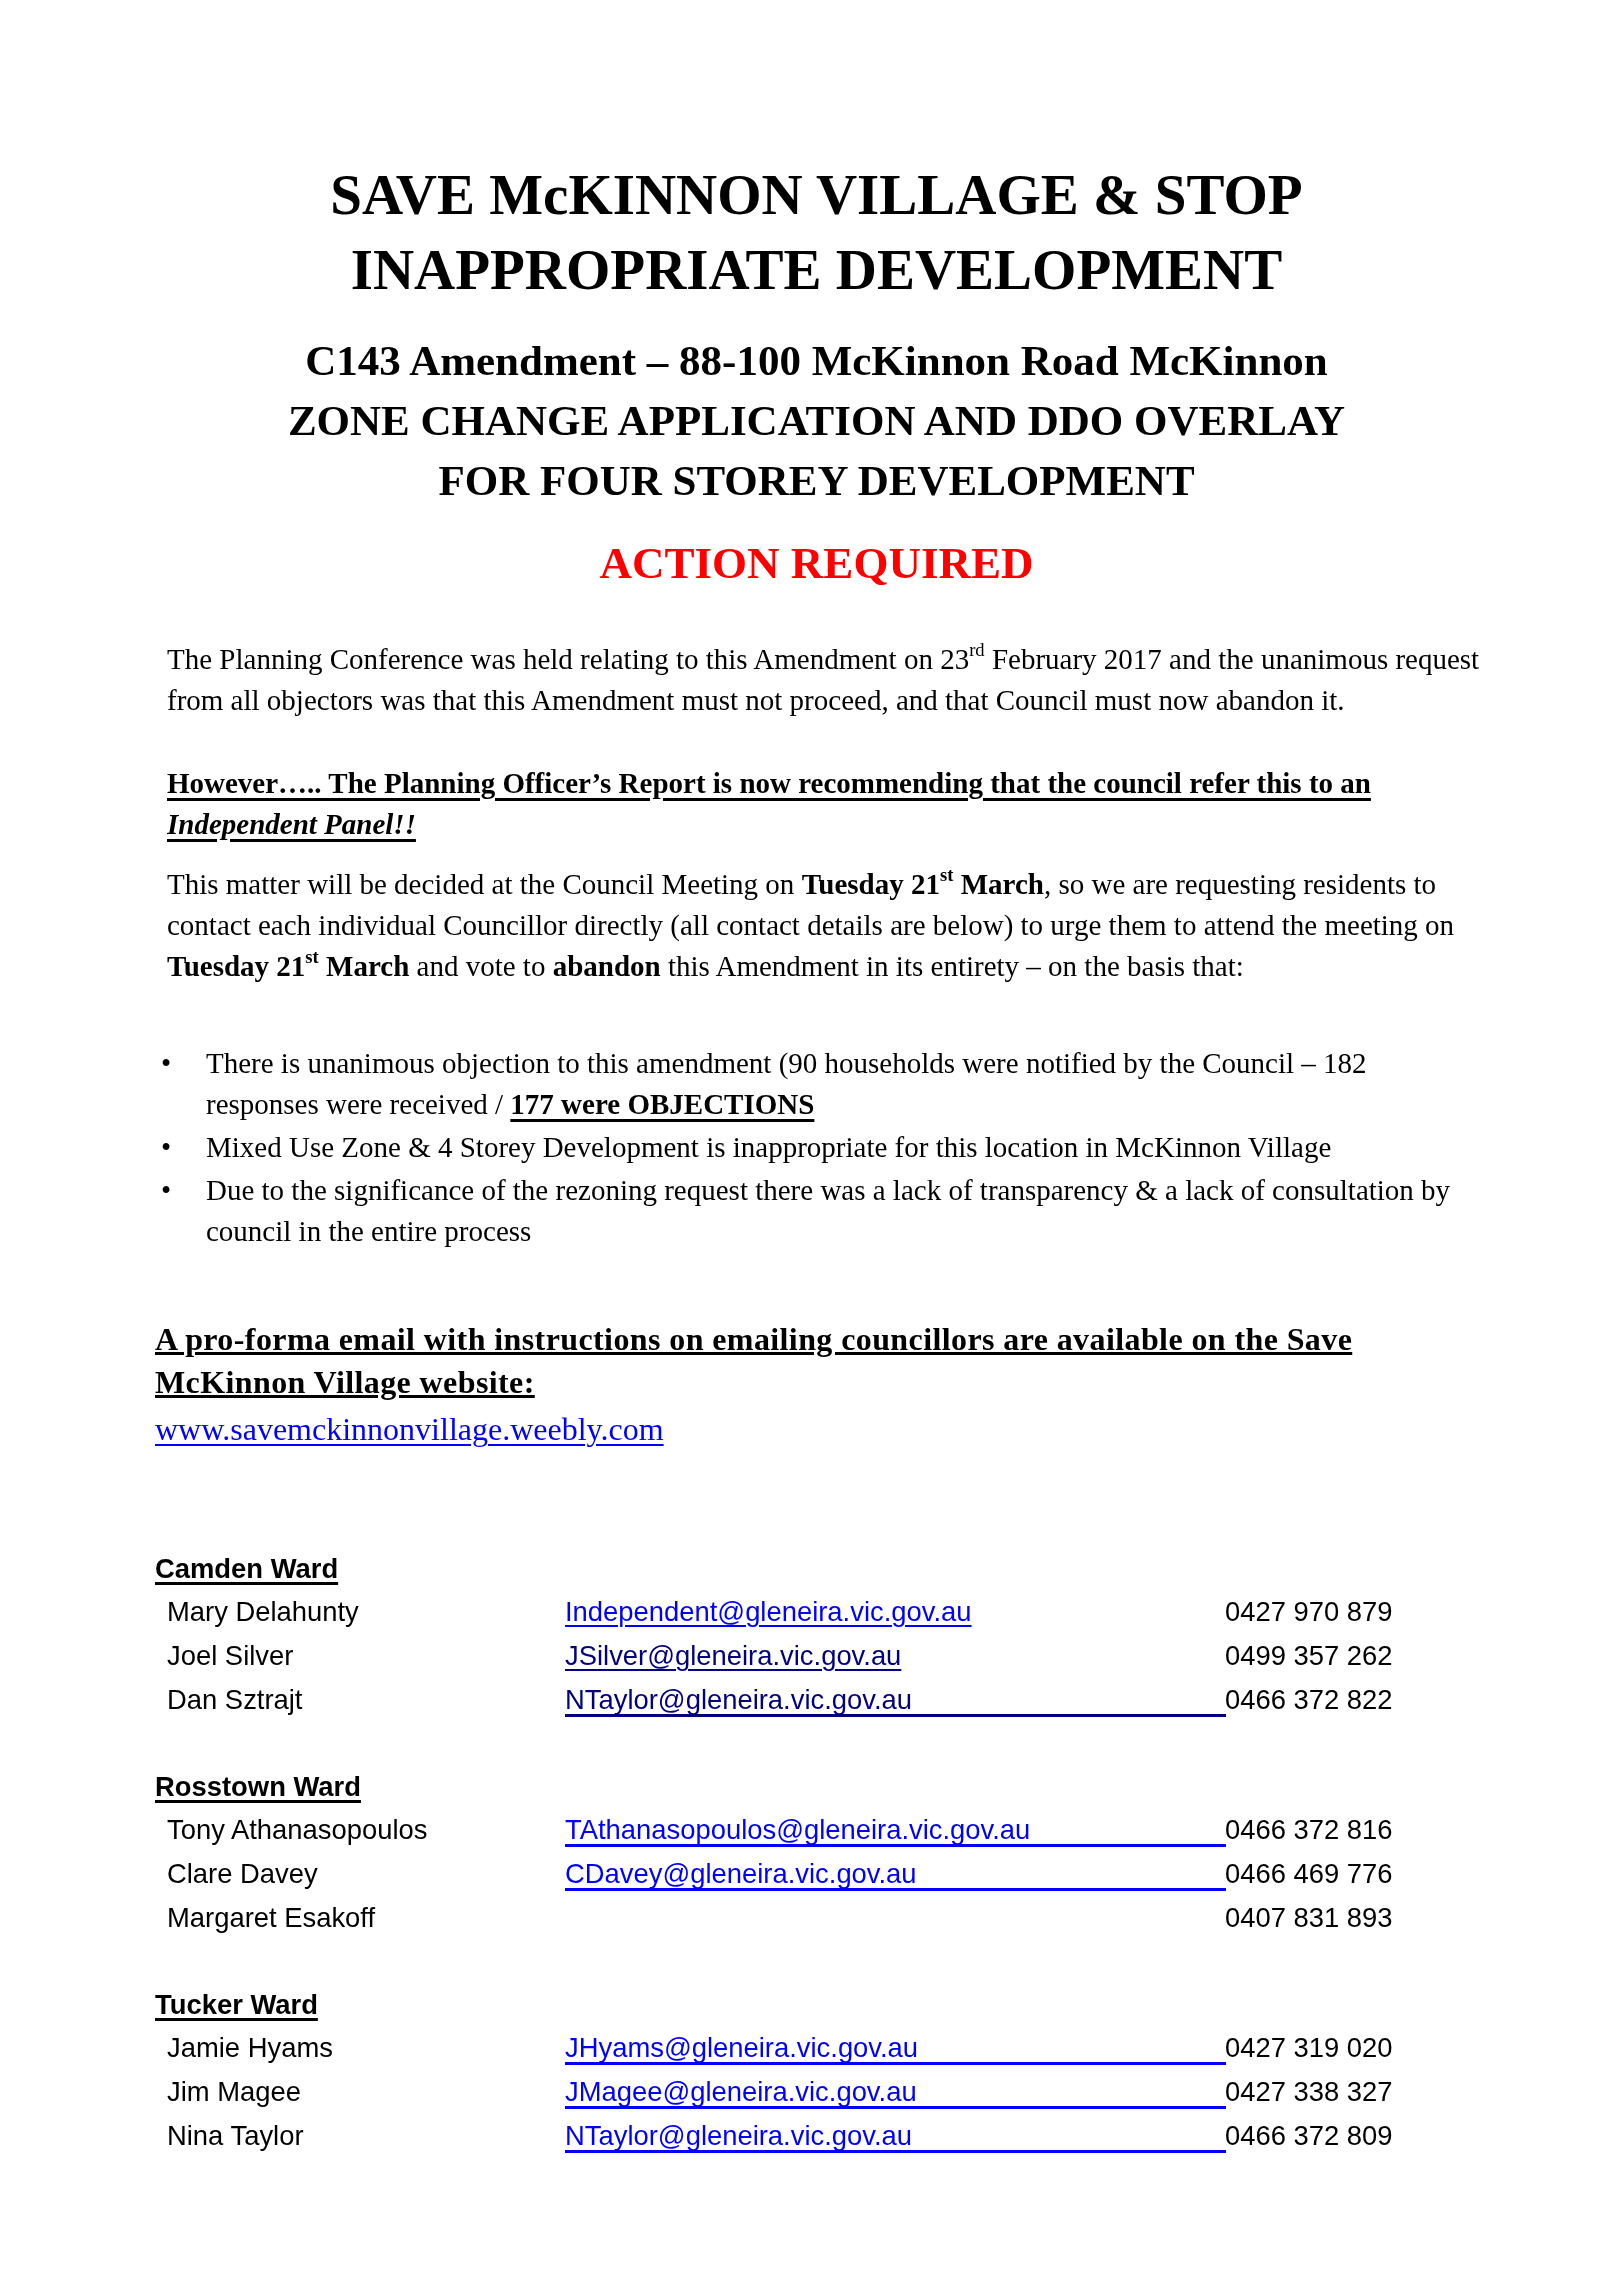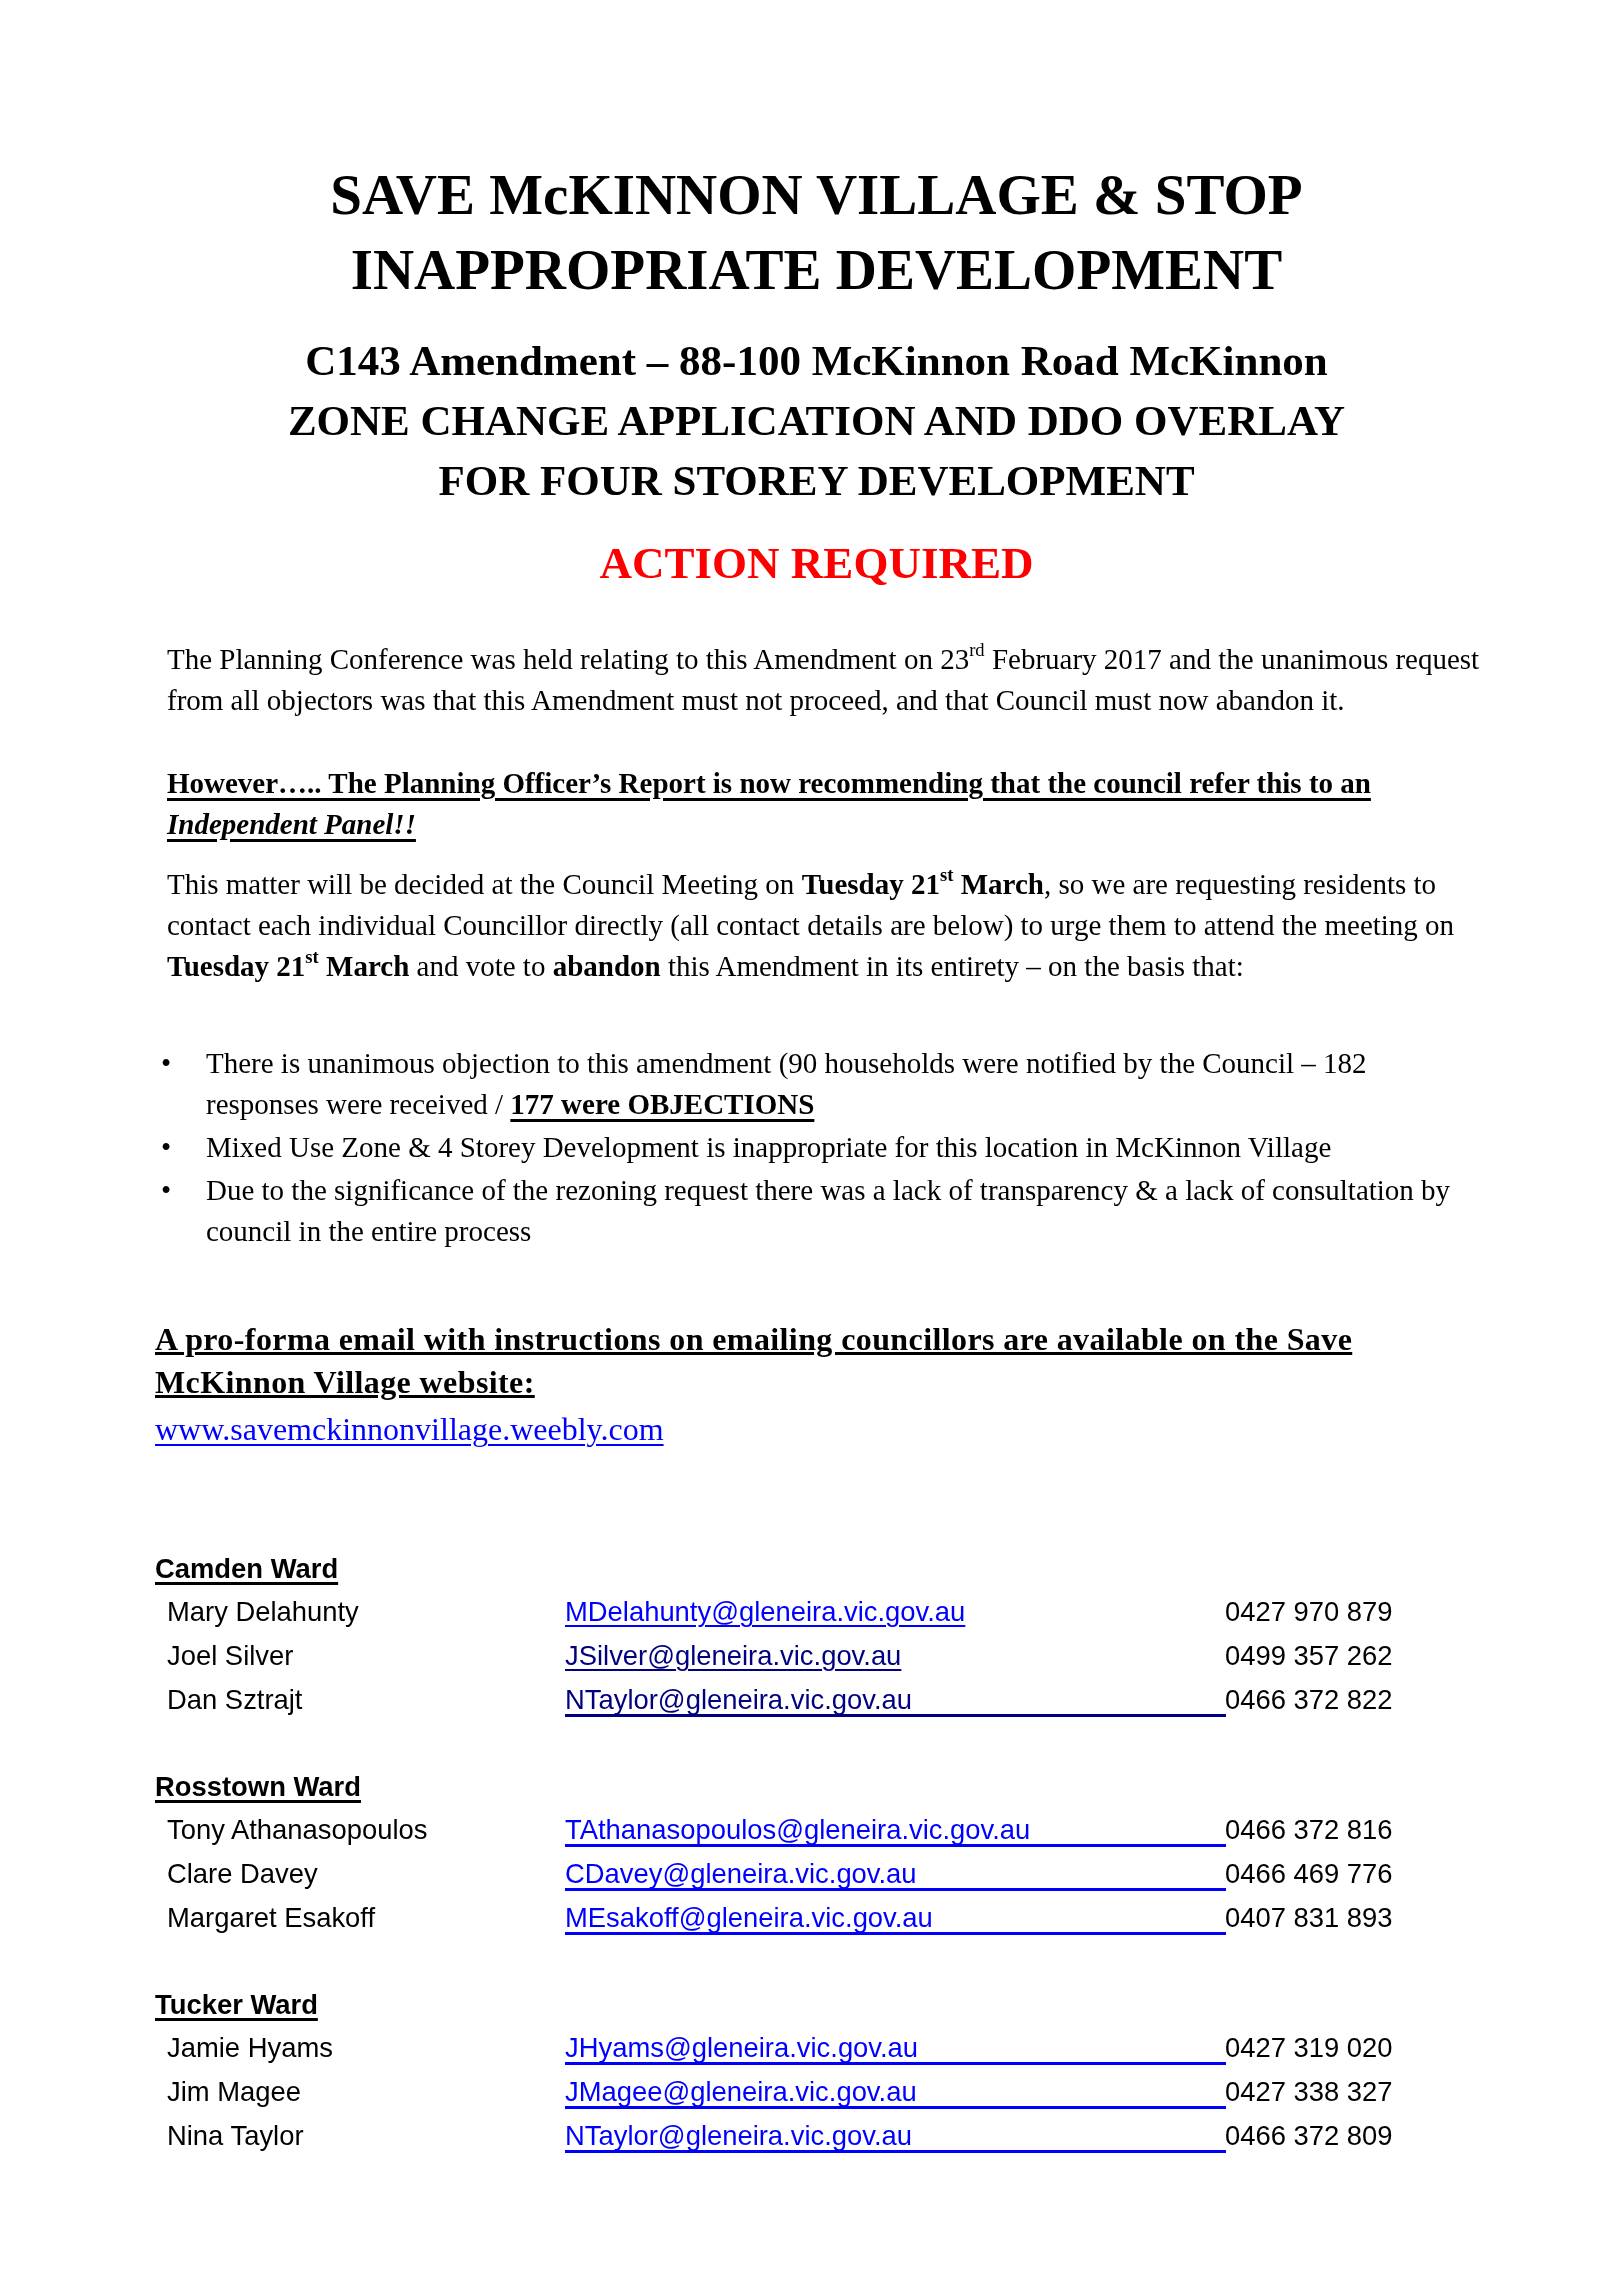--- a/index.html
+++ b/index.html
@@ -220,21 +220,21 @@
 
   <p class="proforma">A pro-forma email with instructions on emailing councillors are available on the Save McKinnon Village website:</p>
   <a class="weblink">www.savemckinnonvillage.weebly.com</a>
 
   <div class="contacts">
 
     <div class="ward">
       <div class="ward-title">Camden Ward</div>
       <div class="row">
         <span class="cname">Mary Delahunty</span>
-        <a class="cemail" style="width:auto">MDelahunty@gleneira.vic.gov.au</a>
+        <a class="cemail" style="width:auto">Independent@gleneira.vic.gov.au</a>
         <span class="cphone">0427 970 879</span>
       </div>
       <div class="row">
         <span class="cname">Joel Silver</span>
         <a class="cemail dark" style="width:auto">JSilver@gleneira.vic.gov.au</a>
         <span class="cphone">0499 357 262</span>
       </div>
       <div class="row">
         <span class="cname">Dan Sztrajt</span>
         <a class="cemail dark fill">NTaylor@gleneira.vic.gov.au</a>
@@ -249,21 +249,20 @@
         <a class="cemail fill">TAthanasopoulos@gleneira.vic.gov.au</a>
         <span class="cphone">0466 372 816</span>
       </div>
       <div class="row">
         <span class="cname">Clare Davey</span>
         <a class="cemail fill">CDavey@gleneira.vic.gov.au</a>
         <span class="cphone">0466 469 776</span>
       </div>
       <div class="row">
         <span class="cname">Margaret Esakoff</span>
-        <a class="cemail fill">MEsakoff@gleneira.vic.gov.au</a>
         <span class="cphone">0407 831 893</span>
       </div>
     </div>
 
     <div class="ward">
       <div class="ward-title">Tucker Ward</div>
       <div class="row">
         <span class="cname">Jamie Hyams</span>
         <a class="cemail fill">JHyams@gleneira.vic.gov.au</a>
         <span class="cphone">0427 319 020</span>

